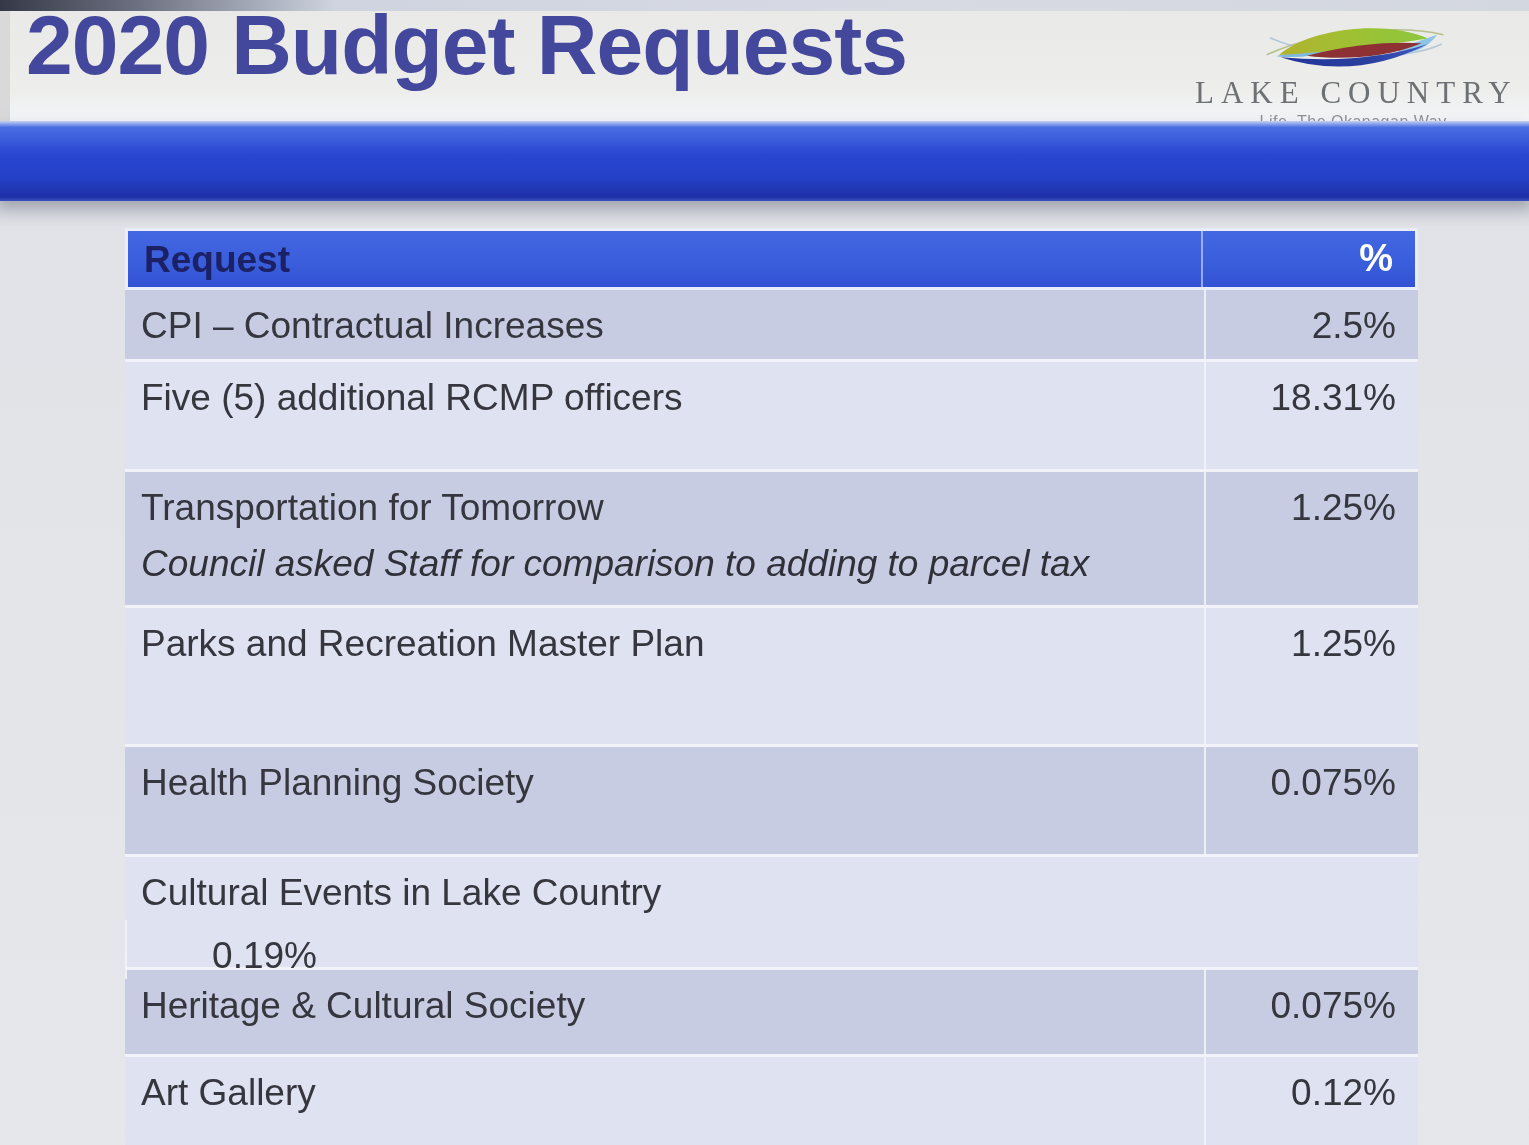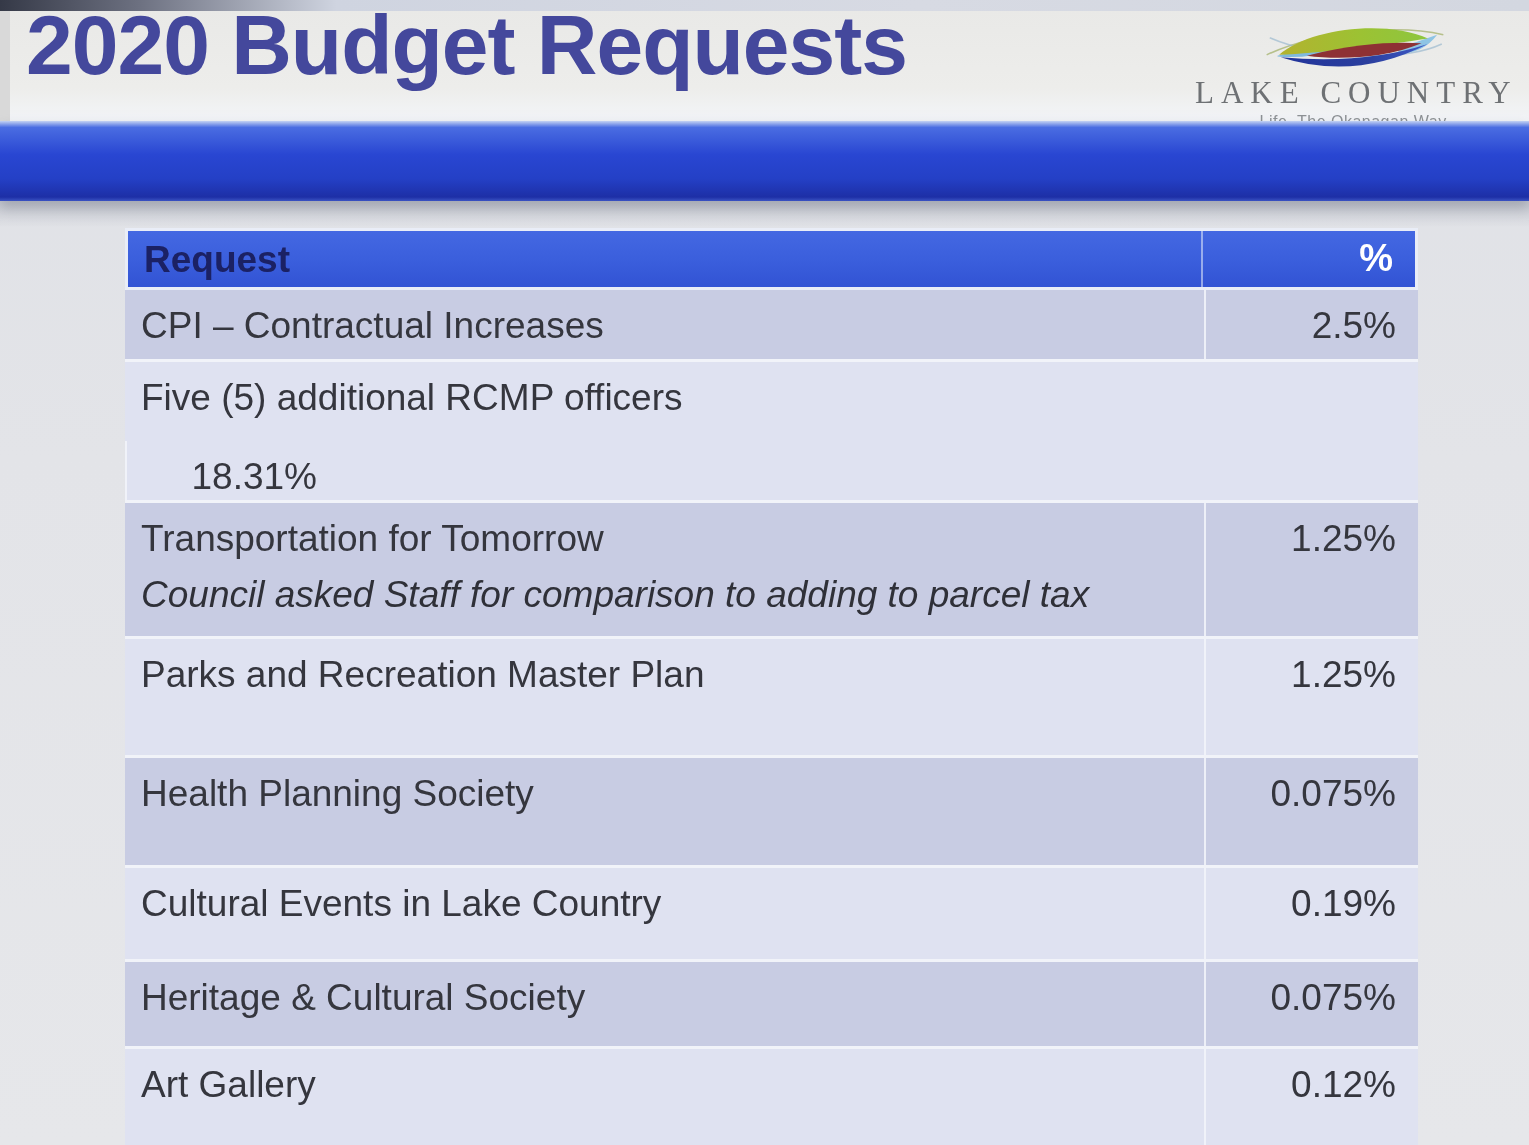--- a/index.html
+++ b/index.html
@@ -43,22 +43,22 @@
     padding:6px 22px 0 0; border-left:2px solid rgba(230,236,250,0.55); }
 
   .trow { display:flex; border-bottom:3px solid #F1F3F9; }
   .trow.dark  { background:#C8CCE3; }
   .trow.light { background:#DFE2F1; }
   .cell-req { flex:1; padding:13px 0 4px 16px; font-size:37px; line-height:46px; color:#35363E; }
   .req-note { font-style:italic; margin-top:10px; color:#2F3038; }
   .cell-pct { width:214px; text-align:right; padding:13px 22px 0 4px; font-size:37px;
     line-height:46px; color:#35363E; border-left:2px solid rgba(243,245,250,0.85); }
 
-  .r1 { height:72px; }  .r2 { height:141px;flex-direction:column; } .r3 { height:136px; } .r4 { height:119px;gap:20px; }
-  .r5 { height:110px; } .r6 { height:94px; } .r7 { height:87px; }  .r8 { height:100px; }
+  .r1 { height:72px; }  .r2 { height:110px; } .r3 { height:136px; } .r4 { height:139px;gap:20px; }
+  .r5 { height:110px; } .r6 { height:113px;flex-direction:column; } .r7 { height:87px; }  .r8 { height:100px; }
 
   
   .under-banner-shade { position:absolute; top:201px; left:0; width:100%; height:26px;
     background:linear-gradient(180deg,rgba(150,154,168,0.35),rgba(150,154,168,0)); }
 </style>
 </head>
 <body>
 
 <div class="stage">
 

